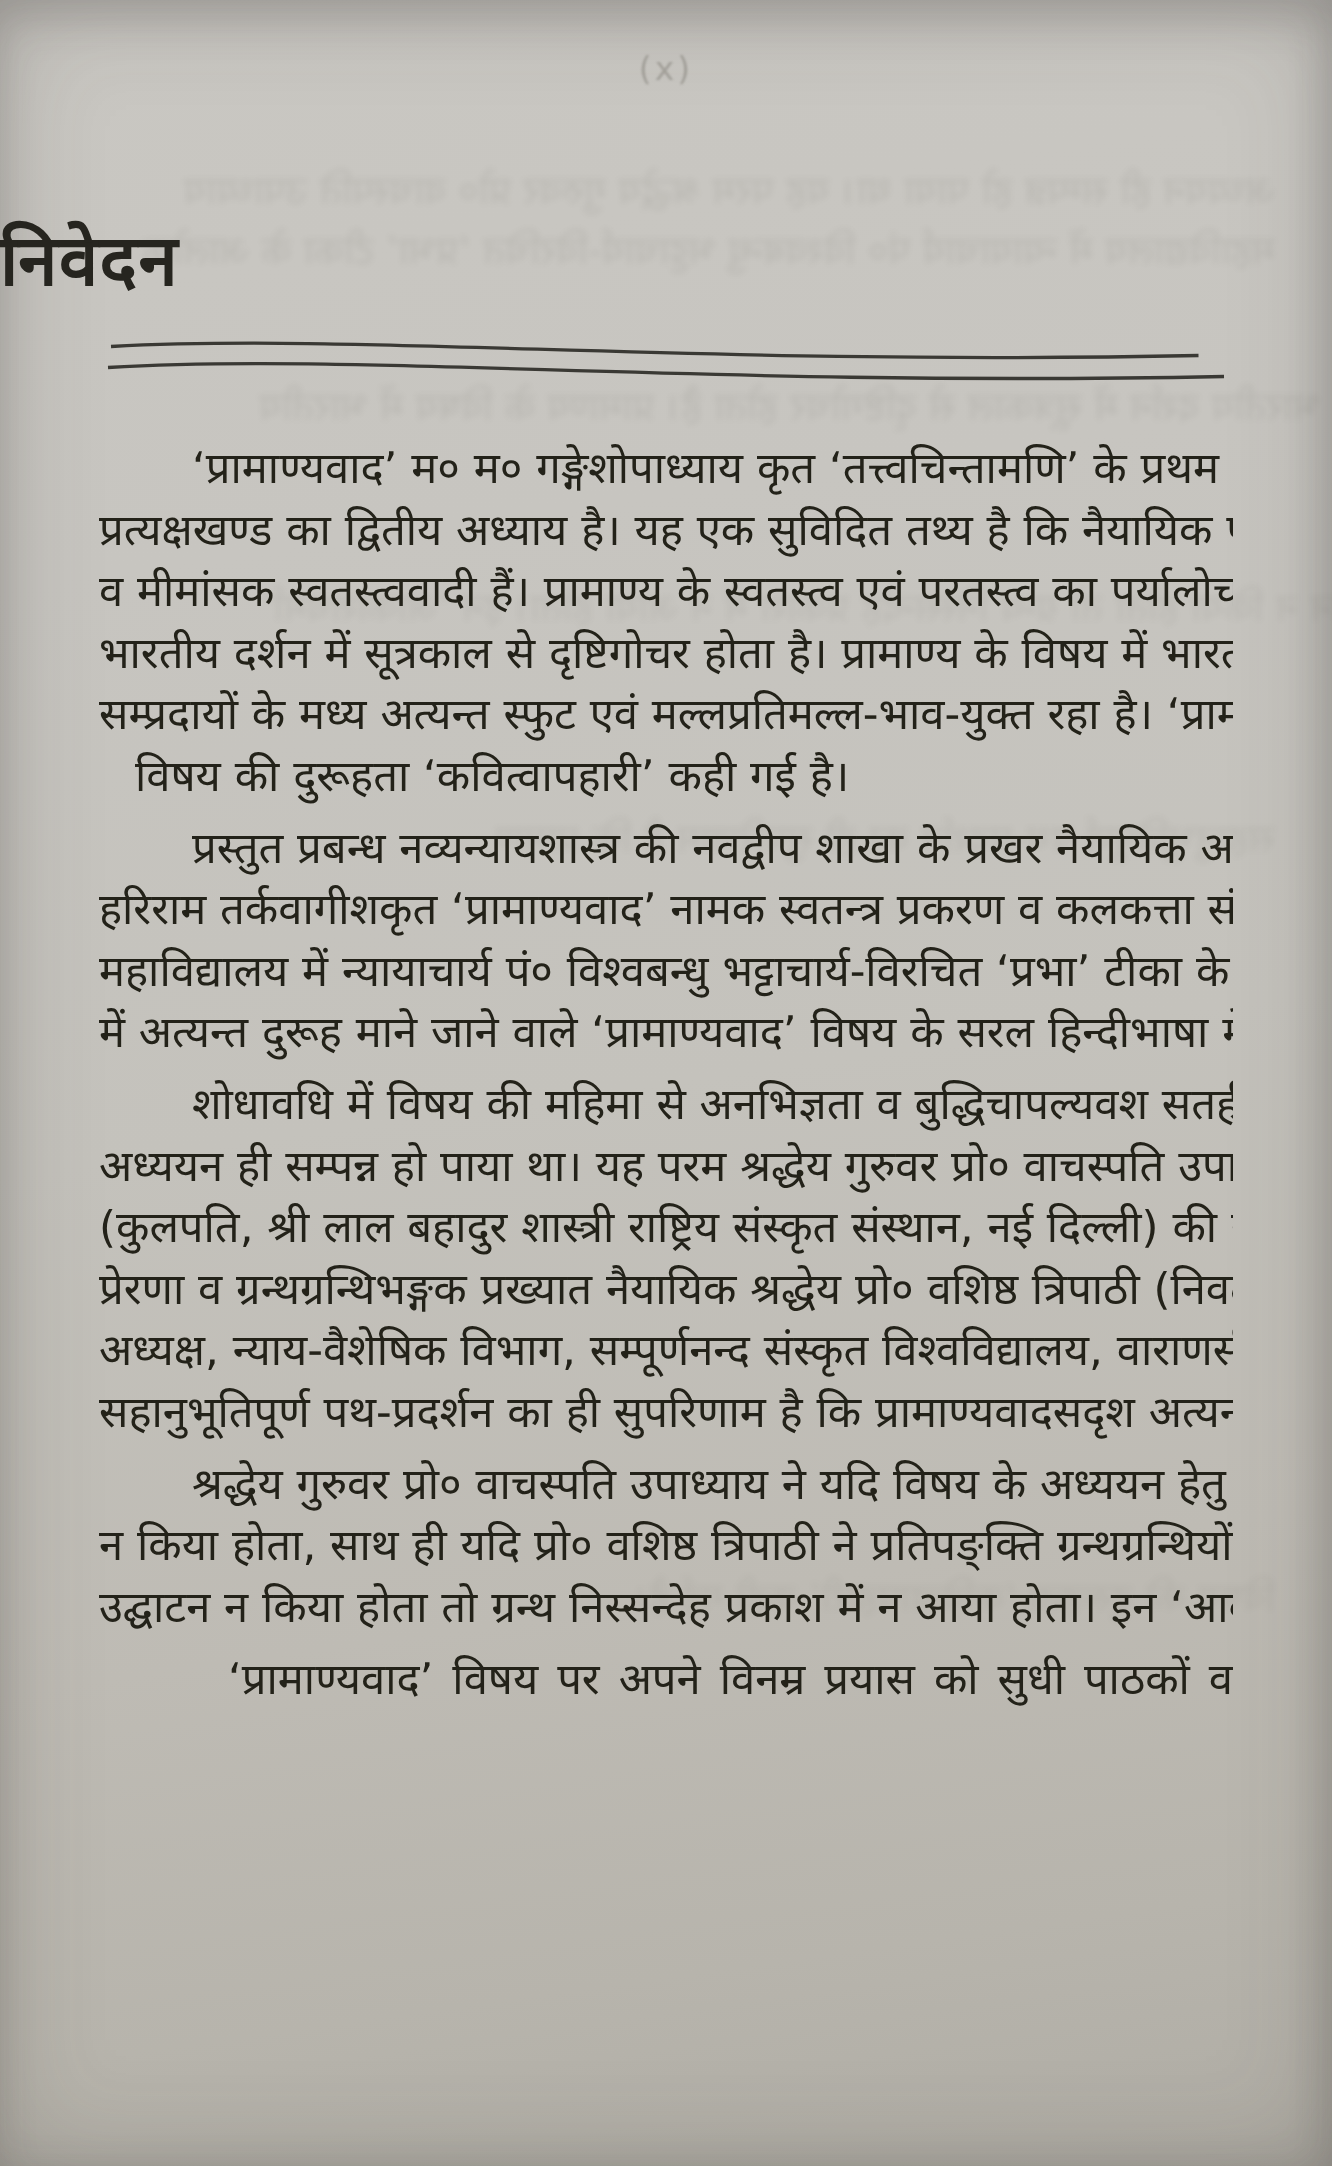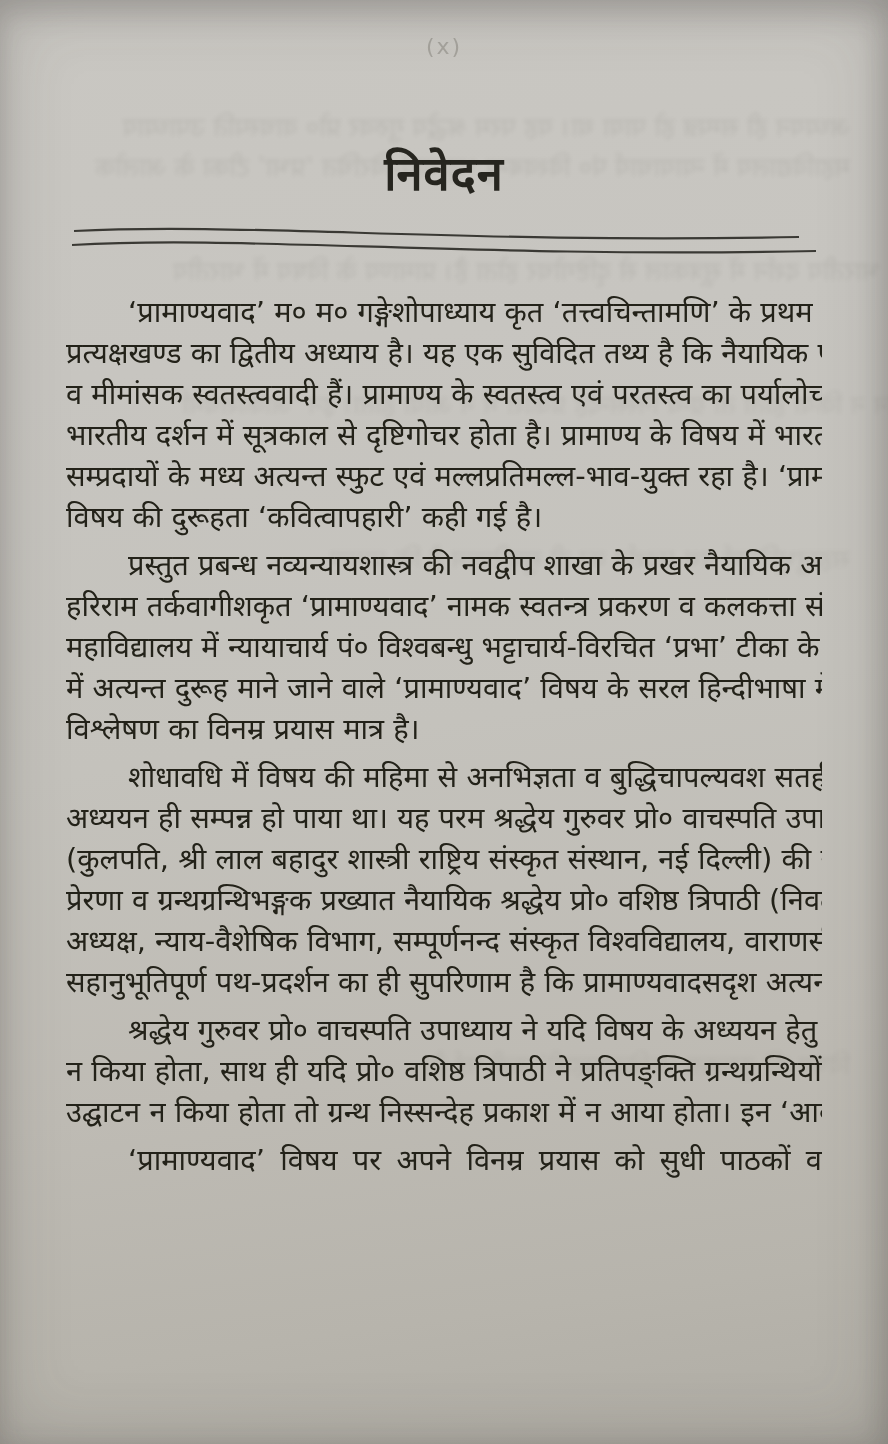--- a/index.html
+++ b/index.html
@@ -26,21 +26,21 @@
     top: 34px; left: 0; right: 0;
     text-align: center;
     font-size: 22px;
     color: rgba(96, 94, 87, .35);
     filter: blur(.7px);
     letter-spacing: 2px;
   }
   .title {
     position: absolute;
     top: 140px; left: 0; right: 0;
-    text-align: center;
+    text-align: left;
     font-size: 47px;
     font-weight: 700;
     color: #26251f;
     letter-spacing: 1px;
   }
   .rule-wrap {
     position: absolute;
     top: 220px; left: 64px;
     width: 760px; height: 46px;
   }
@@ -55,21 +55,21 @@
     font-size: 29px;
     line-height: 41px;
     height: 41px;
     color: #232219;
     text-align: justify;
     text-align-last: justify;
     white-space: nowrap;
     overflow: hidden;
   }
   .line.first { text-indent: 62px; }
-  .line.last  { text-align-last: left; white-space: normal; }
+  .line.last  { text-align-last: left; white-space: normal; margin-left: 24px; }
   
   .ghost {
     position: absolute;
     transform: scaleX(-1);
     filter: blur(2.2px);
     opacity: .09;
     color: #3c3b33;
     font-size: 26px;
     white-space: nowrap;
     overflow: hidden;
@@ -113,21 +113,20 @@
         <div class="line">व मीमांसक स्वतस्त्ववादी हैं। प्रामाण्य के स्वतस्त्व एवं  परतस्त्व का पर्यालोचन</div>
         <div class="line">भारतीय दर्शन में सूत्रकाल से दृष्टिगोचर होता है। प्रामाण्य के विषय में भारतीय</div>
         <div class="line">सम्प्रदायों के मध्य अत्यन्त स्फुट एवं मल्लप्रतिमल्ल-भाव-युक्त रहा है। ‘प्रामाण्यवाद’</div>
         <div class="line last">विषय की दुरूहता ‘कवित्वापहारी’ कही गई है।</div>
       </div>
       <div class="para">
         <div class="line first">प्रस्तुत प्रबन्ध नव्यन्यायशास्त्र की नवद्वीप शाखा के प्रखर नैयायिक आचार्य</div>
         <div class="line">हरिराम तर्कवागीशकृत ‘प्रामाण्यवाद’ नामक स्वतन्त्र प्रकरण व कलकत्ता संस्कृत</div>
         <div class="line">महाविद्यालय में न्यायाचार्य पं० विश्वबन्धु भट्टाचार्य-विरचित ‘प्रभा’ टीका के आलोक</div>
         <div class="line">में अत्यन्त दुरूह माने जाने वाले ‘प्रामाण्यवाद’ विषय के सरल हिन्दीभाषा में</div>
-        <div class="line last">विश्लेषण का विनम्र प्रयास मात्र है।</div>
       </div>
       <div class="para">
         <div class="line first">शोधावधि में विषय की महिमा से अनभिज्ञता व बुद्धिचापल्यवश सतही</div>
         <div class="line">अध्ययन ही सम्पन्न हो पाया था। यह परम श्रद्धेय गुरुवर प्रो० वाचस्पति उपाध्याय</div>
         <div class="line">(कुलपति, श्री लाल बहादुर शास्त्री राष्ट्रिय संस्कृत संस्थान, नई दिल्ली) की सतत</div>
         <div class="line">प्रेरणा व ग्रन्थग्रन्थिभङ्गक प्रख्यात नैयायिक श्रद्धेय प्रो० वशिष्ठ त्रिपाठी (निवर्तमान</div>
         <div class="line">अध्यक्ष, न्याय-वैशेषिक विभाग, सम्पूर्णनन्द संस्कृत विश्वविद्यालय, वाराणसी) के</div>
         <div class="line">सहानुभूतिपूर्ण पथ-प्रदर्शन का ही सुपरिणाम है कि प्रामाण्यवादसदृश अत्यन्त दुष्प्रवेश</div>
       </div>
       <div class="para">

